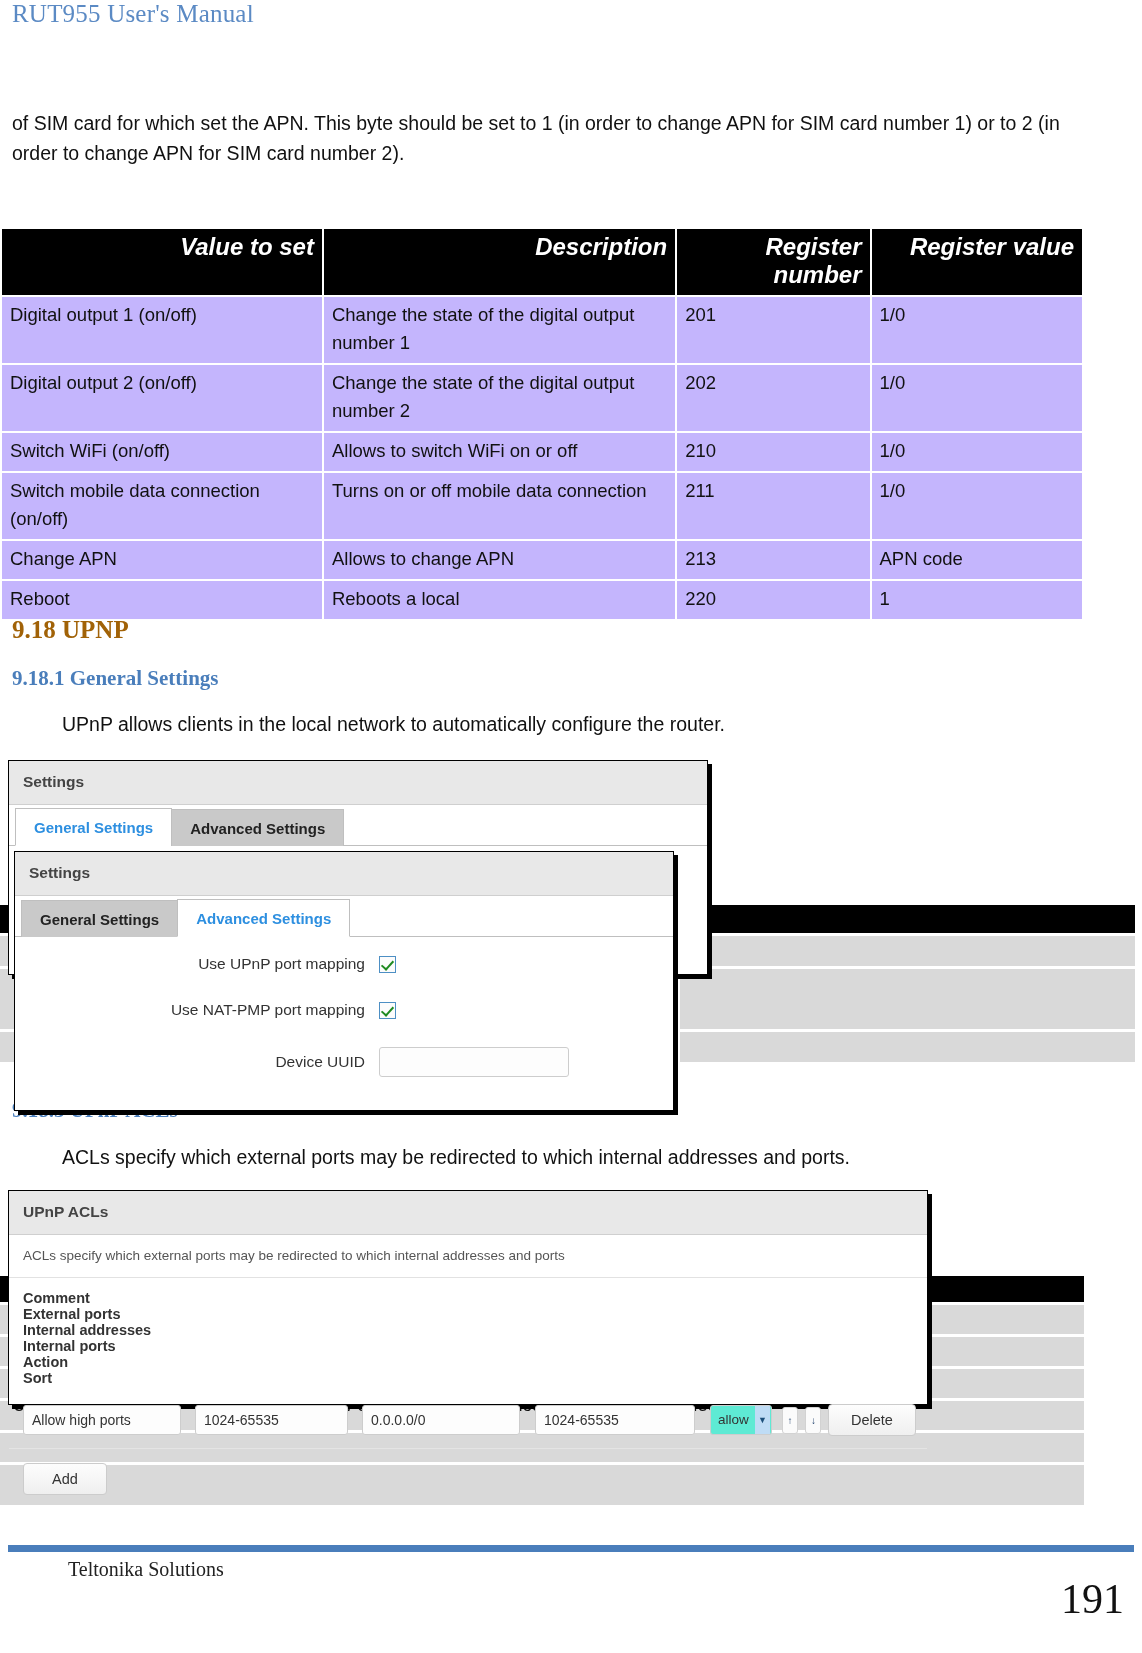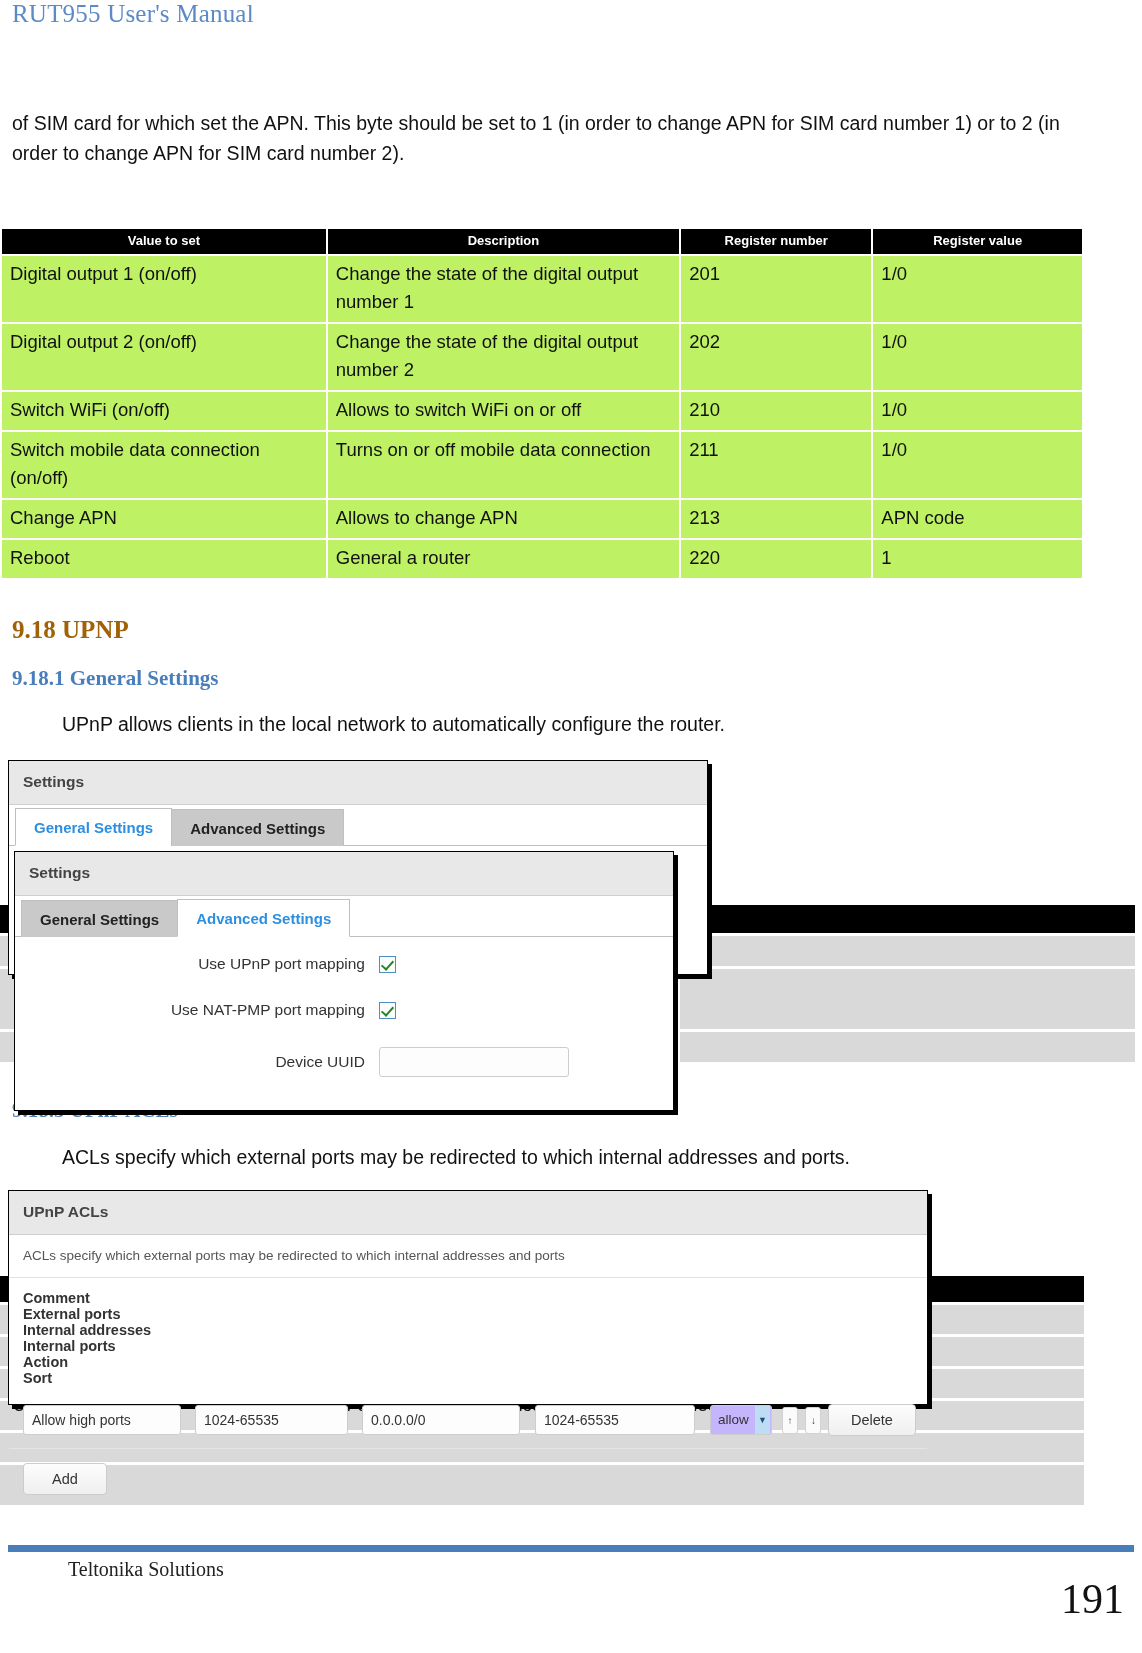--- a/index.html
+++ b/index.html
@@ -44,28 +44,29 @@
     left: 0px;
     top: 227px;
     width: 1084px;
     border-collapse: separate;
     border-spacing: 2px 2px;
     font-size: 18.5px;
   }
   .reg-table th {
     background: #000000;
     color: #ffffff;
-    text-align: center;
+    text-align: right;
     font-weight: bold;
     padding: 4px 8px 6px 8px;
     vertical-align: top;
-    font-size: 13px;
+    font-size: 24px;
+    font-style: italic;
   }
   .reg-table td {
-    background: #bef264;
+    background: #c4b5fd;
     padding: 4px 8px 6px 8px;
     vertical-align: top;
     line-height: 28px;
     color: #111;
   }
   .c0 { width: 327px; }
   .c1 { width: 357px; }
   .c2 { width: 185px; }
   .c3 { width: 205px; }
 
@@ -215,21 +216,21 @@
     text-decoration: underline;
   }
   .w-comment  { width: 172px; }
   .w-extports { width: 167px; }
   .w-intaddr  { width: 173px; }
   .w-intports { width: 175px; }
   .w-action   { width: 72px; }
   .w-sort     { width: 46px; }
   .sel {
     border: 1px solid #cdcdcd;
-    background: #c4b5fd;
+    background: #5eead4;
     border-radius: 3px;
     height: 30px;
     box-sizing: border-box;
     font-size: 13.5px;
     color: #333;
     padding: 0 4px 0 7px;
     line-height: 28px;
     display: flex;
     align-items: center;
     justify-content: space-between;
@@ -337,21 +338,21 @@
       <td class="c3">1/0</td>
     </tr>
     <tr>
       <td class="c0">Change APN</td>
       <td class="c1">Allows to change APN</td>
       <td class="c2">213</td>
       <td class="c3">APN code</td>
     </tr>
     <tr>
       <td class="c0">Reboot</td>
-      <td class="c1">General a router</td>
+      <td class="c1">Reboots a local</td>
       <td class="c2">220</td>
       <td class="c3">1</td>
     </tr>
   </tbody>
 </table>
 
 <div class="h2" style="top:616px">
   <span>9.18</span>
   <span>UPNP</span>
 </div>

